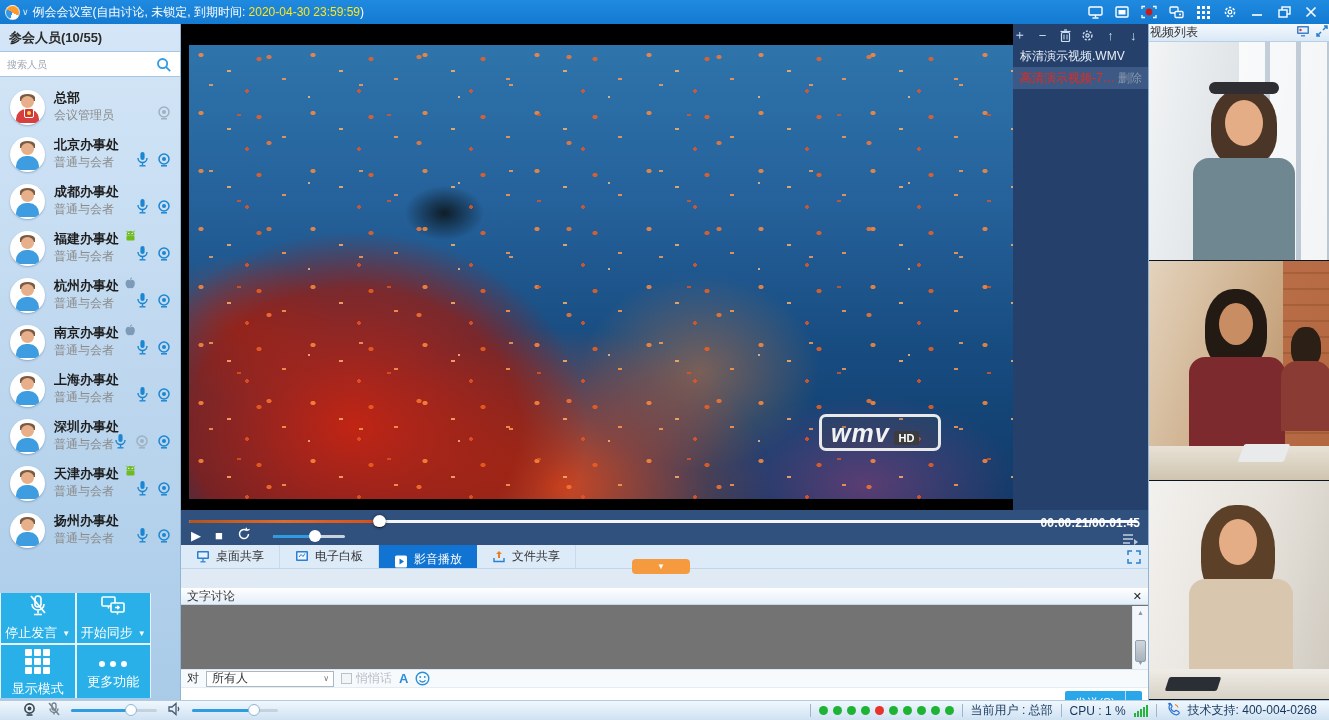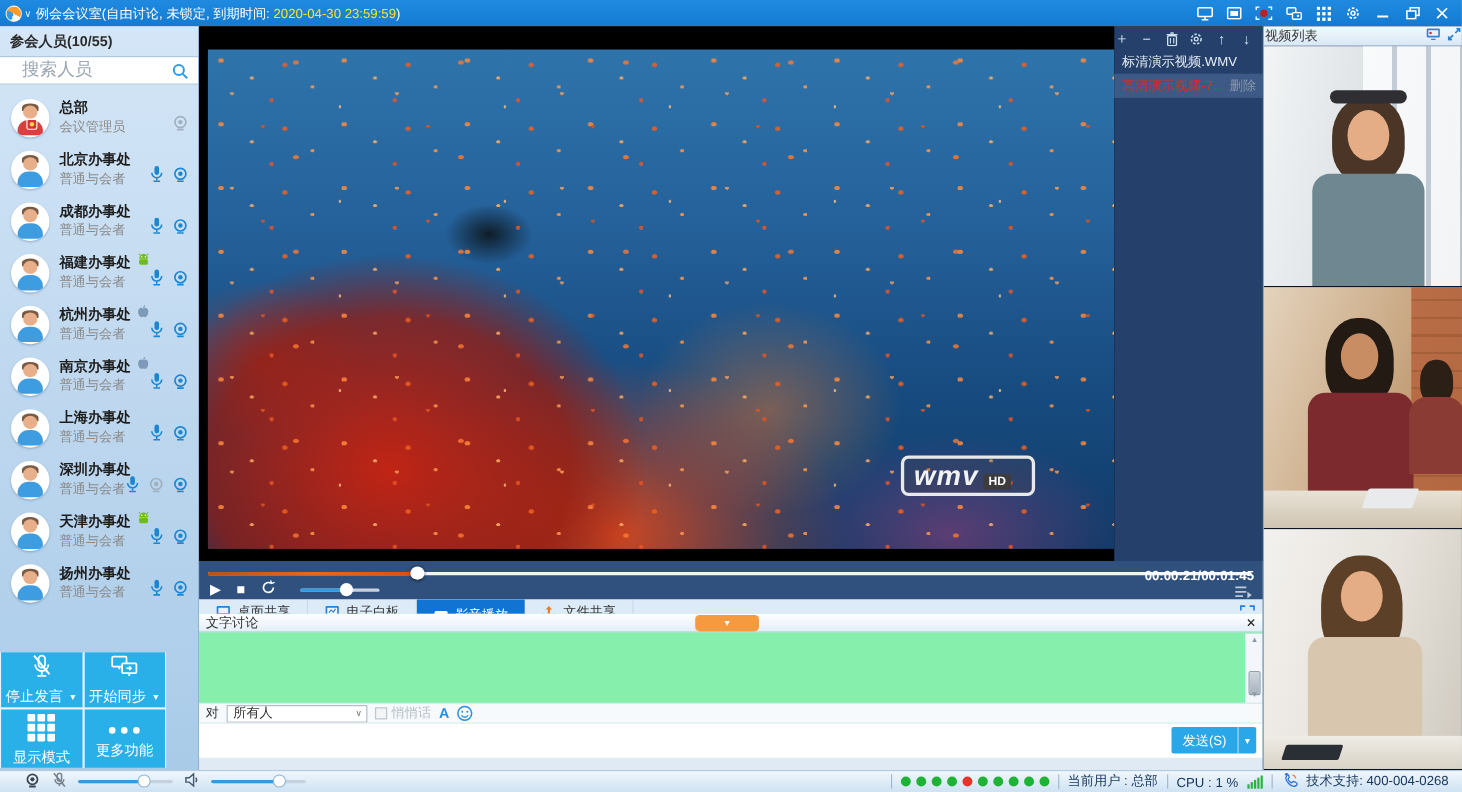--- a/index.html
+++ b/index.html
@@ -13,21 +13,21 @@
   .tb-title { white-space:nowrap; }
   .tb-title .expiry { color:#ffe51e; }
   .tb-icons { margin-left:auto; display:flex; align-items:center; gap:7px; padding-right:8px; }
   .tbi { width:20px; height:18px; display:flex; align-items:center; justify-content:center; cursor:pointer; }
   .tbi svg { display:block; }
 
   
   .sidebar { position:absolute; left:0; top:24px; width:181px; height:676px; background:linear-gradient(180deg,#d4e6f7 0%,#bcd6ee 55%,#a9cbe8 100%); border-right:1px solid #8fb4d6; display:flex; flex-direction:column; }
   .sb-header { height:27px; line-height:27px; padding-left:9px; font-size:13px; font-weight:bold; color:#2b2b2b; }
   .sb-search { position:relative; height:26px; margin:0 0 1px 0; background:#fff; border-top:1px solid #a9c6e0; border-bottom:1px solid #a9c6e0; }
-  .sb-search input { width:150px; height:24px; border:none; outline:none; padding-left:20px; font-size:16px; color:#4d7c0f; background:transparent; }
+  .sb-search input { width:150px; height:24px; border:none; outline:none; padding-left:7px; font-size:10px; color:#4d7c0f; background:transparent; }
   .sb-search input::placeholder { color:#9aa6b1; }
   .search-ico { position:absolute; right:8px; top:5px; }
   .p-list { flex:1; overflow:hidden; padding-top:6px; }
   .p-row { position:relative; height:47px; padding:4px 8px 0 10px; display:flex; }
   .avatar { position:relative; width:35px; height:35px; border-radius:50%; background:#fff; flex:0 0 35px; margin-top:2px; box-shadow:0 1px 2px rgba(40,80,120,.35); overflow:hidden; }
   .avatar .head { position:absolute; left:11px; top:6px; width:13px; height:12px; border-radius:50%; background:#e8b08a; }
   .avatar .hairdot { position:absolute; left:10px; top:4px; width:15px; height:7px; border-radius:50% 50% 0 0; background:#7a5a43; }
   .avatar .body { position:absolute; left:6px; top:19px; width:23px; height:14px; border-radius:10px 10px 0 0; background:#3d9de0; }
   .avatar .body.red { background:#d84040; }
   .key-badge { position:absolute; left:24px; top:24px; width:10px; height:10px; border-radius:2px; background:#d23333; border:1px solid #fff; }
@@ -105,21 +105,21 @@
 
   
   .tabbar { position:absolute; left:0; top:521px; width:967px; height:24px; background:#ddebf8; border-bottom:1px solid #c2d6ea; display:flex; align-items:stretch; }
   .tab { display:flex; align-items:center; gap:6px; padding:0 15px; font-size:12px; color:#333; cursor:pointer; border-right:1px solid #c9daec; }
   .tab.active { background:#1174d2; color:#fff; border-right:none;align-items:flex-end; }
   .tab svg { display:block; }
   .tb-expand { margin-left:auto; margin-right:7px; display:flex; align-items:center; cursor:pointer; }
   .orange-handle { position:absolute; left:451px; top:535px; width:58px; height:15px; background:#f59a3e; border-radius:4px; z-index:5; display:flex; align-items:center; justify-content:center; color:#fff; font-size:8px; cursor:pointer; }
 
   
-  .chat { position:absolute; left:0; top:534px; width:967px; height:131px; background:#86efac; }
+  .chat { position:absolute; left:0; top:564px; width:967px; height:131px; background:#737373; }
   .chat-header { height:17px; background:linear-gradient(#ffffff,#e3eef9); border-bottom:1px solid #c8d6e4; display:flex; align-items:center; padding:0 6px; font-size:12px; color:#333; }
   .chat-close { margin-left:auto; font-size:11px; color:#222; cursor:pointer; font-weight:bold; }
   .msgs { position:absolute; left:0; top:18px; right:16px; bottom:50px; padding:3px 0 0 6px; overflow:hidden; }
   .msg { font-size:12px; color:#3aa35f; line-height:18px; white-space:nowrap; }
   .chat-scroll { position:absolute; right:0; top:18px; width:16px; bottom:50px; background:#f3f7fb; border-left:1px solid #e0e8f0; }
   .cs-arrow { position:absolute; left:0; width:15px; height:13px; display:flex; align-items:center; justify-content:center; font-size:7px; color:#8a97a5; cursor:pointer; }
   .cs-thumb { position:absolute; left:2px; top:34px; width:11px; height:22px; background:linear-gradient(#cfd6dd,#a8b2bd); border:1px solid #93a0ac; border-radius:2px; cursor:pointer; }
   .compose { position:absolute; left:0; bottom:32px; width:967px; height:18px; background:#f7fafd; border-top:1px solid #dde7f1; display:flex; align-items:center; padding-left:6px; gap:7px; font-size:12px; color:#333; }
   .to-select { position:relative; width:128px; height:16px; background:#fff; border:1px solid #abb8c4; font-size:12px; color:#333; display:flex; align-items:center; padding-left:5px; cursor:pointer; }
   .to-select .chev { position:absolute; right:4px; font-size:8px; color:#777; }

